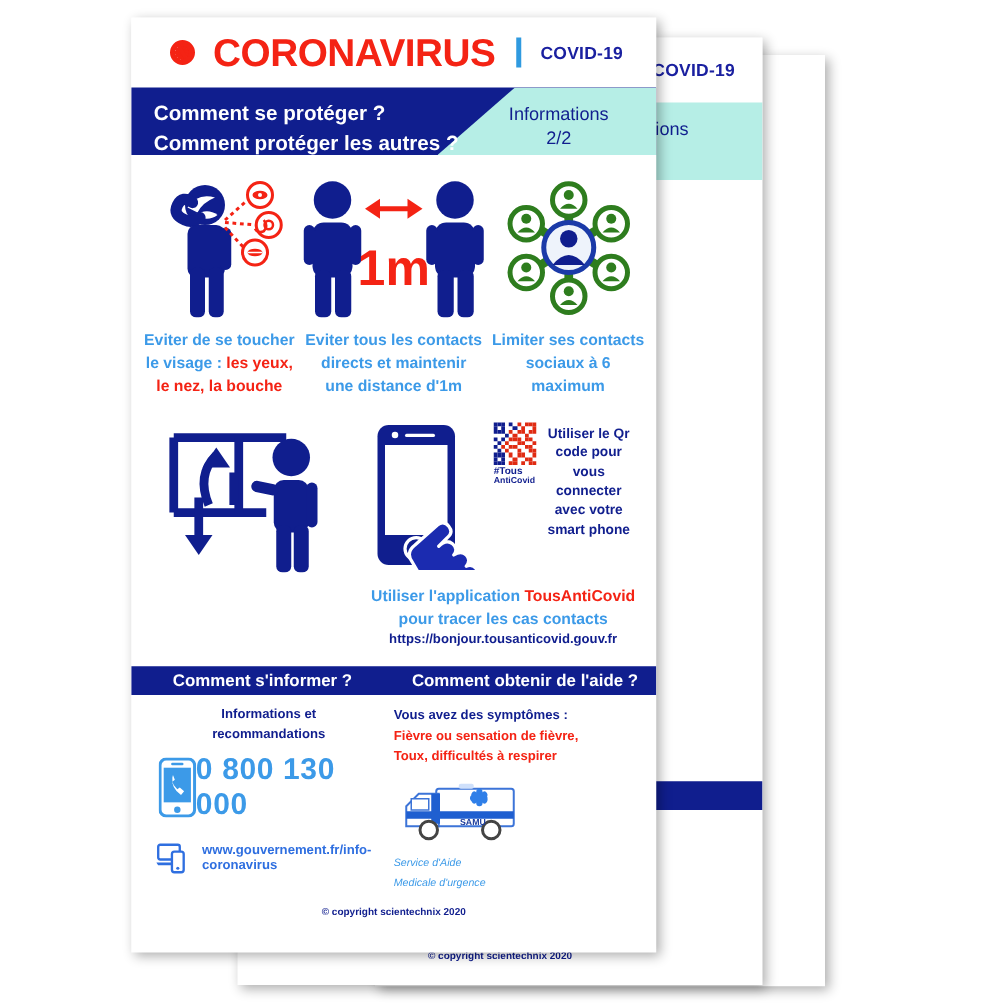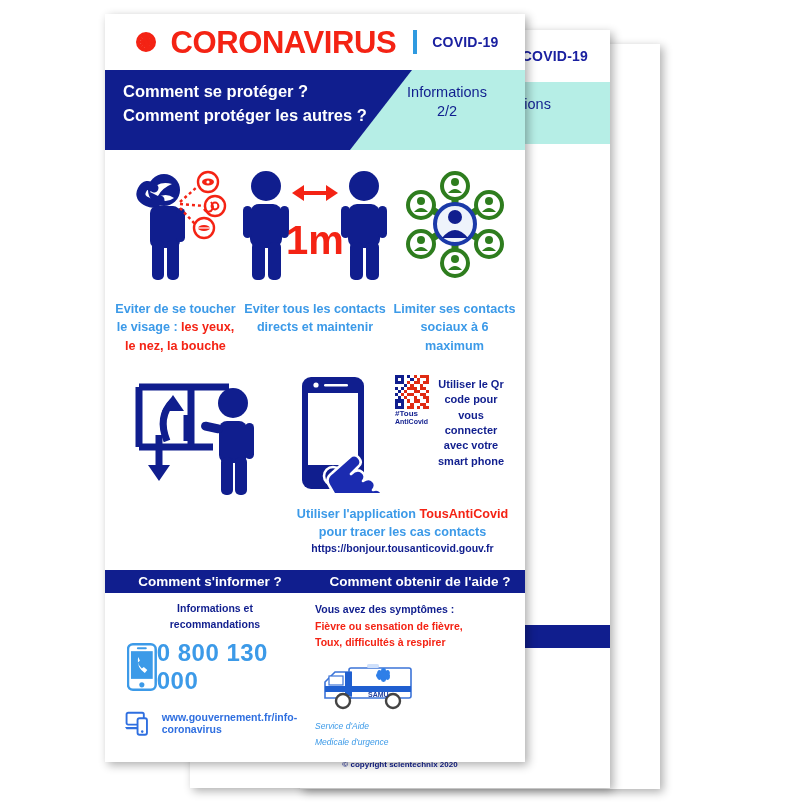--- a/index.html
+++ b/index.html
@@ -16,32 +16,32 @@
   .masthead{height:56px;display:flex;align-items:center;justify-content:center;gap:9px;background:#fff;}
   .virus-ico{width:30px;height:30px;position:relative;flex:0 0 auto;}
   .virus-ico .ring{position:absolute;left:5px;top:5px;width:20px;height:20px;border:4px solid #f42314;border-radius:50%;box-sizing:border-box;}
   .virus-ico .sp{position:absolute;left:50%;top:50%;width:3px;height:14px;background:#f42314;border-radius:1px;transform-origin:50% 50%;}
   .virus-ico .sp::after{content:"";position:absolute;left:-2px;top:-2px;width:7px;height:4px;background:#f42314;border-radius:2px;}
   .brand{font-size:31px;font-weight:bold;color:#f42314;letter-spacing:-.4px;line-height:1;}
   .vbar{width:4px;height:24px;background:#2f9ae0;margin:0 6px 0 8px;}
   .covid{font-size:14px;font-weight:bold;color:#1a20a0;letter-spacing:.2px;}
 
   
-  .band{position:relative;height:80px;background:#101e8e;overflow:hidden;}
+  .band{position:relative;height:54px;background:#101e8e;overflow:hidden;}
   .band .cyan{position:absolute;right:0;top:0;width:175px;height:100%;background:#b6eee6;
               clip-path:polygon(62px 0,100% 0,100% 100%,0 100%);}
   .band .qtext{position:absolute;left:18px;top:10px;color:#fff;font-size:16.5px;font-weight:bold;line-height:1.45;}
   .band .info{position:absolute;right:8px;top:13px;width:140px;text-align:center;color:#101e8e;font-size:14.5px;line-height:1.3;}
 
   
   .pbody{padding:0 6px;}
   .row{display:flex;}
   .cell{flex:1;display:flex;flex-direction:column;align-items:center;}
   .art{height:112px;display:flex;align-items:flex-end;justify-content:center;}
-  .cap{margin-top:20px;text-align:center;font-size:12.6px;font-weight:bold;line-height:1.45;color:#3c9ae8;}
+  .cap{margin-top:9px;text-align:center;font-size:12.6px;font-weight:bold;line-height:1.45;color:#3c9ae8;}
   .cap .red{color:#f42314;}
   .cap .sm{font-size:10.5px;color:#101e8e;}
 
   
   .fbar{height:23px;background:#101e8e;display:flex;color:#fff;font-size:13.5px;font-weight:bold;align-items:center;}
   .fbar>div{flex:1;text-align:center;}
   .fwrap{display:flex;padding:8px 10px 0 10px;}
   .fcol{flex:1;}
   .fhead{text-align:center;font-size:10.5px;font-weight:bold;color:#101e8e;line-height:1.5;}
   .telrow{display:flex;align-items:center;gap:0;margin-top:6px;padding-left:12px;}
@@ -213,20 +213,21 @@
               <path d="M58 25 H92"></path>
             </g>
             <path d="M52 25 l12 -8 v16 z" fill="#f42314"></path>
             <path d="M98 25 l-12 -8 v16 z" fill="#f42314"></path>
             <text x="75" y="86" font-family="Liberation Sans, sans-serif" font-size="40" font-weight="bold" fill="#f42314" text-anchor="middle">1m</text>
           </svg>
         </div>
         <div class="cap">
           <div>Eviter tous les contacts</div>
           <div>directs et maintenir</div>
+          <div>une distance d'1m</div>
         </div>
       </div>
 
       <div class="cell">
         <div class="art">
           <svg class="pico" width="112" height="112" viewBox="0 0 112 112">
             <g stroke="#2e7d1e" stroke-width="7" fill="none">
               <path d="M56 56 L56 20"></path>
                 <path d="M56 56 L24 36"></path>
                 <path d="M56 56 L24 76"></path>

